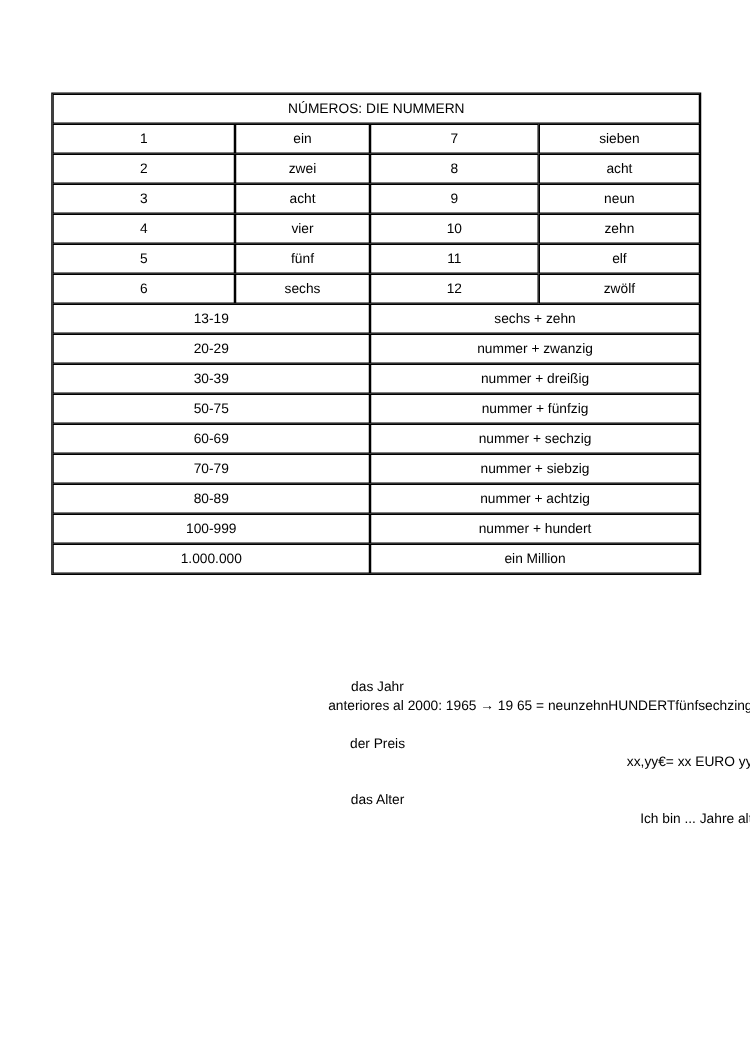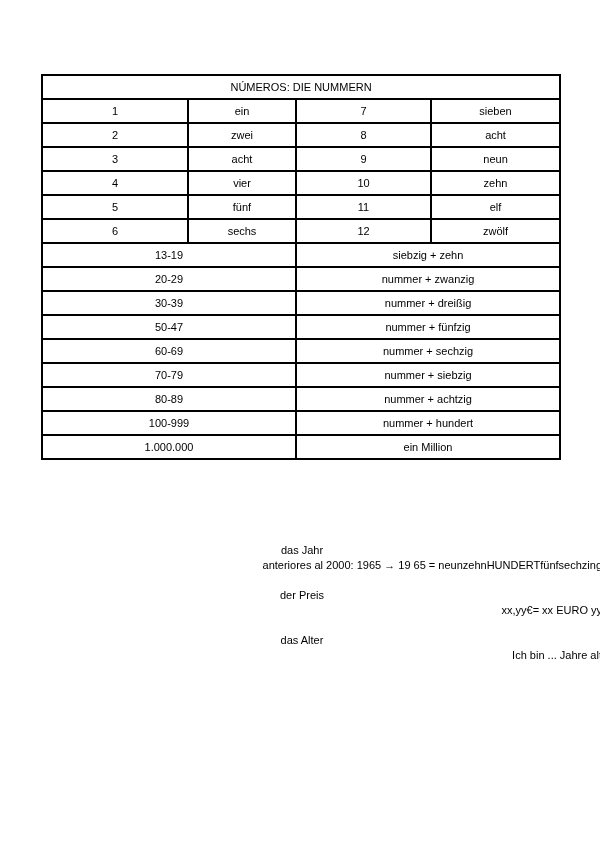--- a/index.html
+++ b/index.html
@@ -98,32 +98,32 @@
     </tr>
     <tr>
       <td>6</td>
       <td>sechs</td>
       <td>12</td>
       <td>zwölf</td>
     </tr>
 
     <tr>
       <td colspan="2">13-19</td>
-      <td colspan="2">siebzig + zehn</td>
+      <td colspan="2">sechs + zehn</td>
     </tr>
     <tr>
       <td colspan="2">20-29</td>
       <td colspan="2">nummer + zwanzig</td>
     </tr>
     <tr>
       <td colspan="2">30-39</td>
       <td colspan="2">nummer + dreißig</td>
     </tr>
     <tr>
-      <td colspan="2">50-47</td>
+      <td colspan="2">50-75</td>
       <td colspan="2">nummer + fünfzig</td>
     </tr>
     <tr>
       <td colspan="2">60-69</td>
       <td colspan="2">nummer + sechzig</td>
     </tr>
     <tr>
       <td colspan="2">70-79</td>
       <td colspan="2">nummer + siebzig</td>
     </tr>

